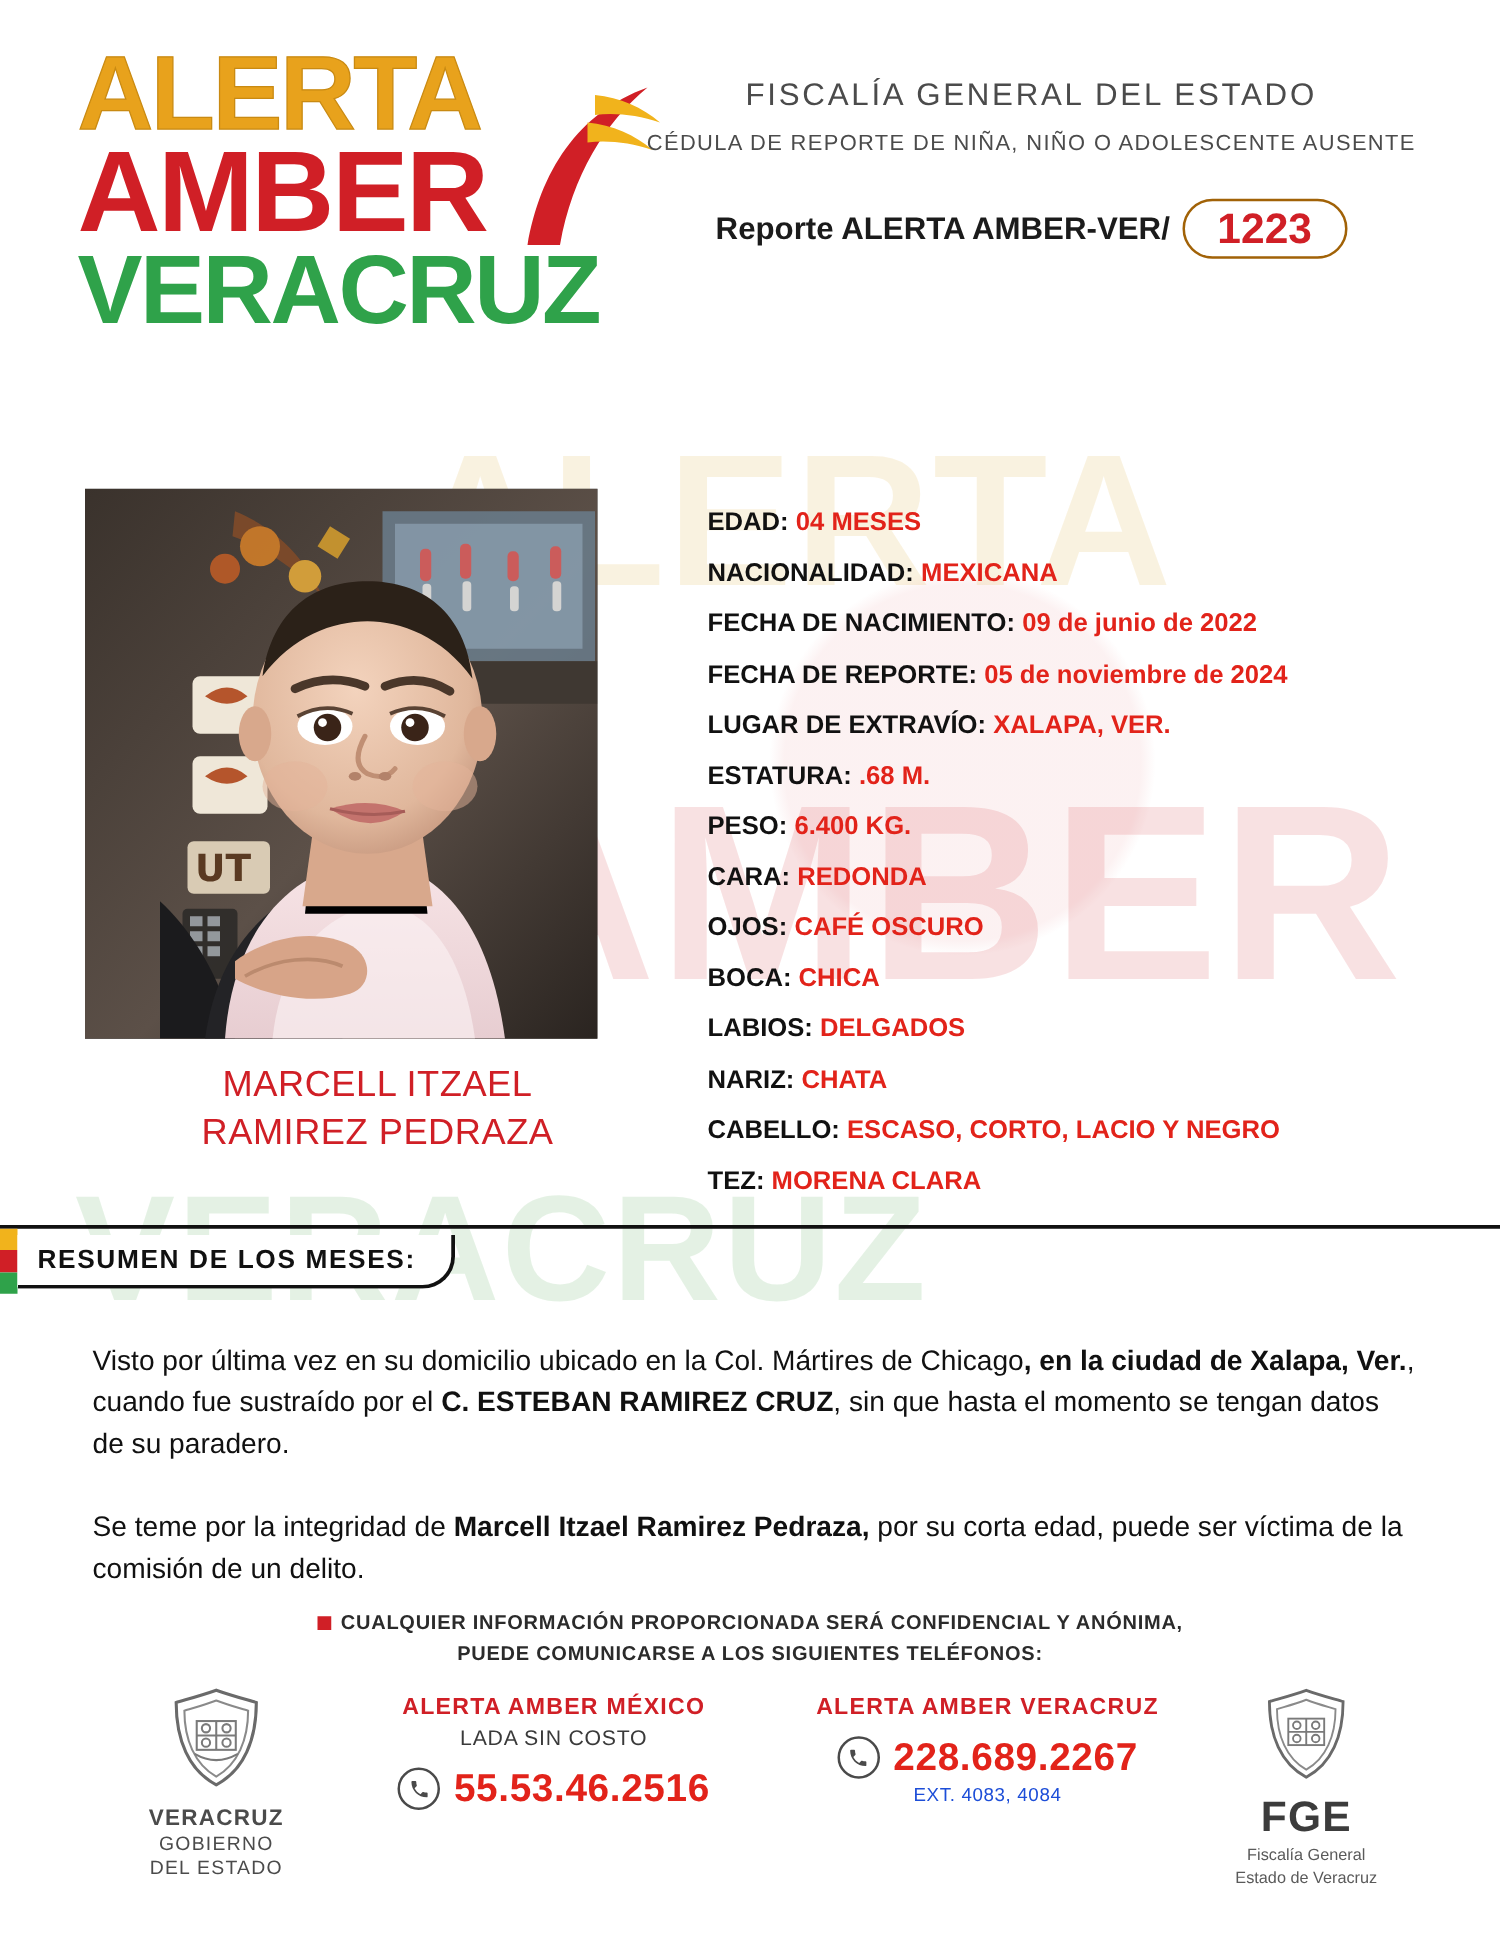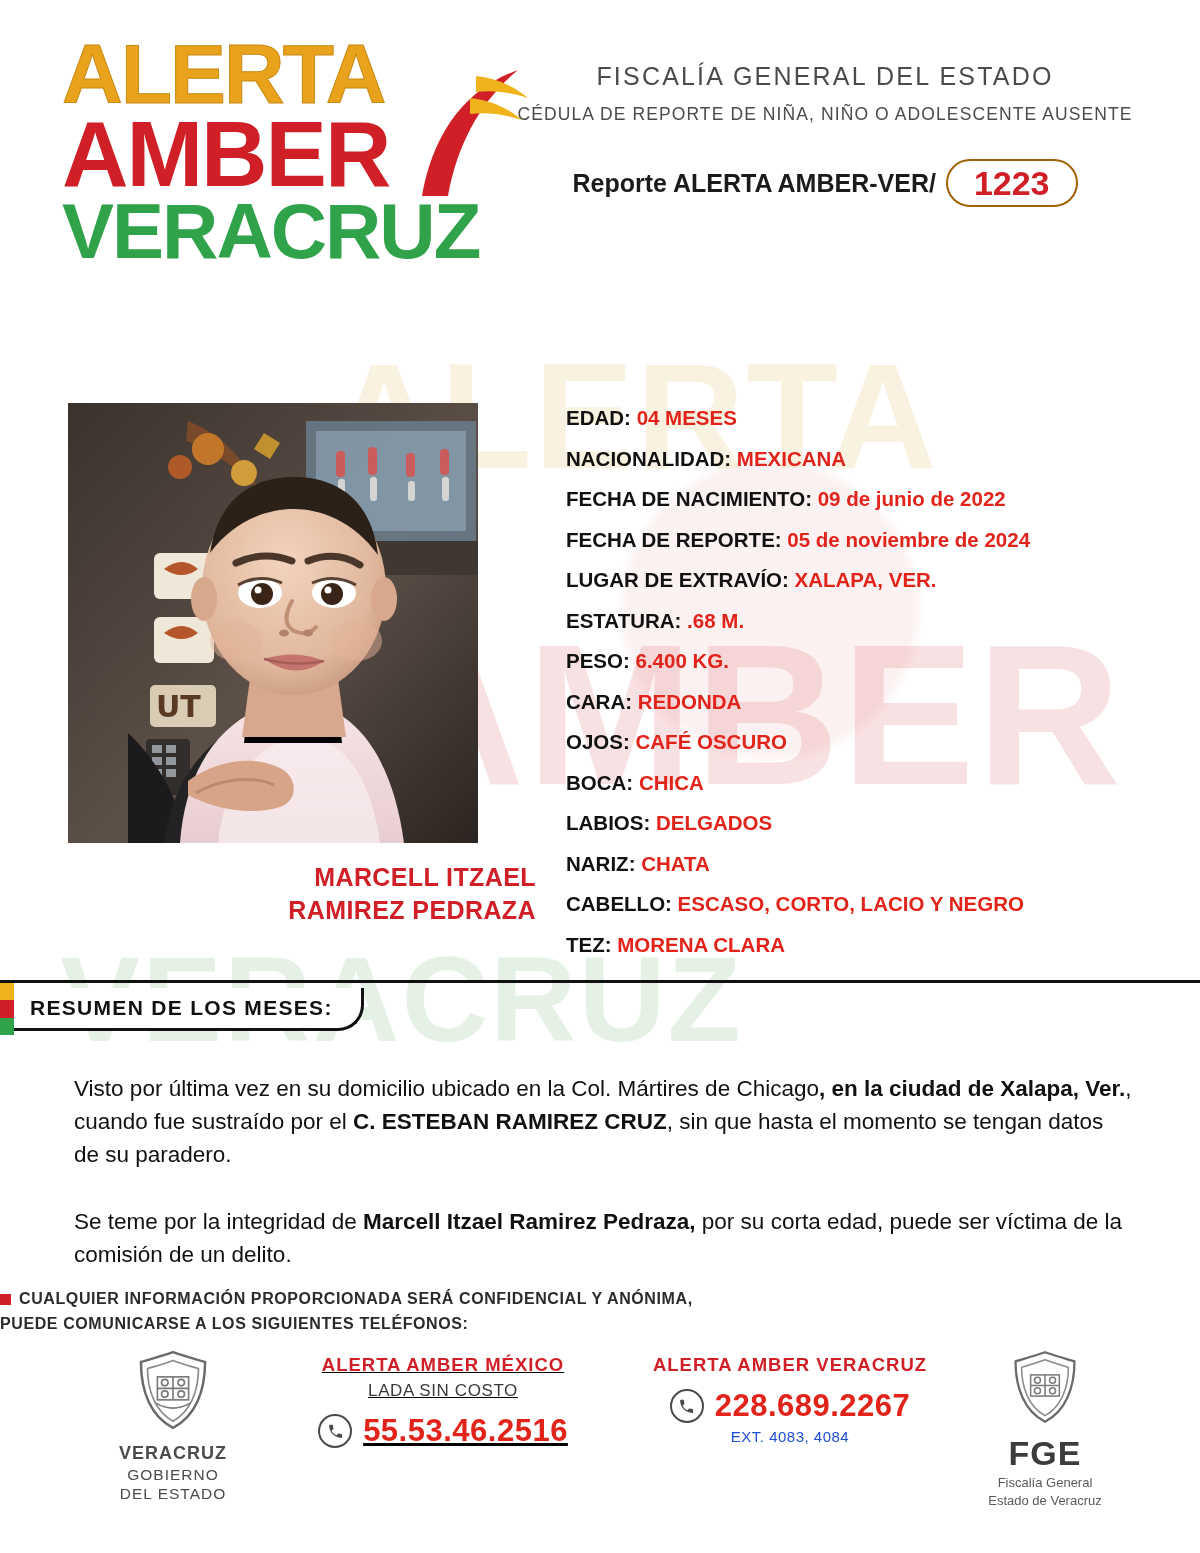--- a/index.html
+++ b/index.html
@@ -164,37 +164,37 @@
     font-size: 34px;
     font-weight: bold;
     color: #d01f26;
     line-height: 36px;
   }
 
   
   .photo-wrap {
     position: absolute;
     left: 68px;
-    top: 403px;
+    top: 391px;
     width: 468px;
   }
   .photo {
     width: 410px;
     height: 440px;
     overflow: hidden;
     position: relative;
     background: #2b2520;
   }
   .photo svg { display: block; }
   .name {
     margin-top: 18px;
-    text-align: right;
+    text-align: center;
     color: #d01f26;
-    font-size: 25px;
-    font-weight: bold;
+    font-size: 29px;
+    font-weight: normal;
     line-height: 1.32;
     letter-spacing: 0.4px;
   }
 
   
   .data {
     position: absolute;
     left: 566px;
     top: 398px;
     width: 600px;
@@ -260,20 +260,21 @@
   }
   .body-text p { margin: 0 0 34px 0; }
   .body-text b { font-weight: bold; }
 
   
   .footer-note {
     position: absolute;
     left: 0;
     top: 1290px;
     width: 1200px;
+    text-align: center;
     font-size: 16px;
     letter-spacing: 0.6px;
     color: #2b2b2b;
     font-weight: bold;
   }
   .footer-note .dot {
     display: inline-block;
     width: 11px; height: 11px;
     background: #d01f26;
     margin-right: 8px;
@@ -326,21 +327,21 @@
     color: #5a5a5a;
     line-height: 1.25;
     margin-top: 2px;
   }
 
   .phone-col {
     position: absolute;
     top: 14px;
     text-align: center;
   }
-  .phone-col.mx { left: 278px; width: 330px; text-decoration: underline; }
+  .phone-col.mx { left: 278px; width: 330px; }
   .phone-col.ver { left: 610px; width: 360px; }
   .ph-title {
     font-size: 18.5px;
     font-weight: bold;
     color: #d01f26;
     letter-spacing: 1px;
   }
   .ph-sub {
     font-size: 17px;
     color: #3a3a3a;

